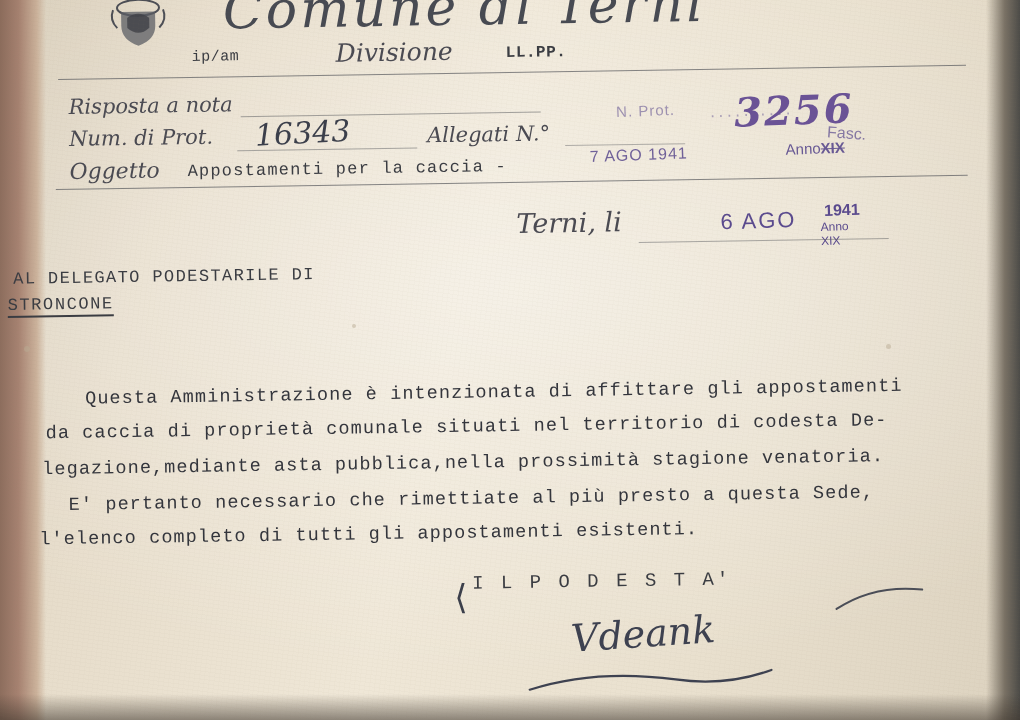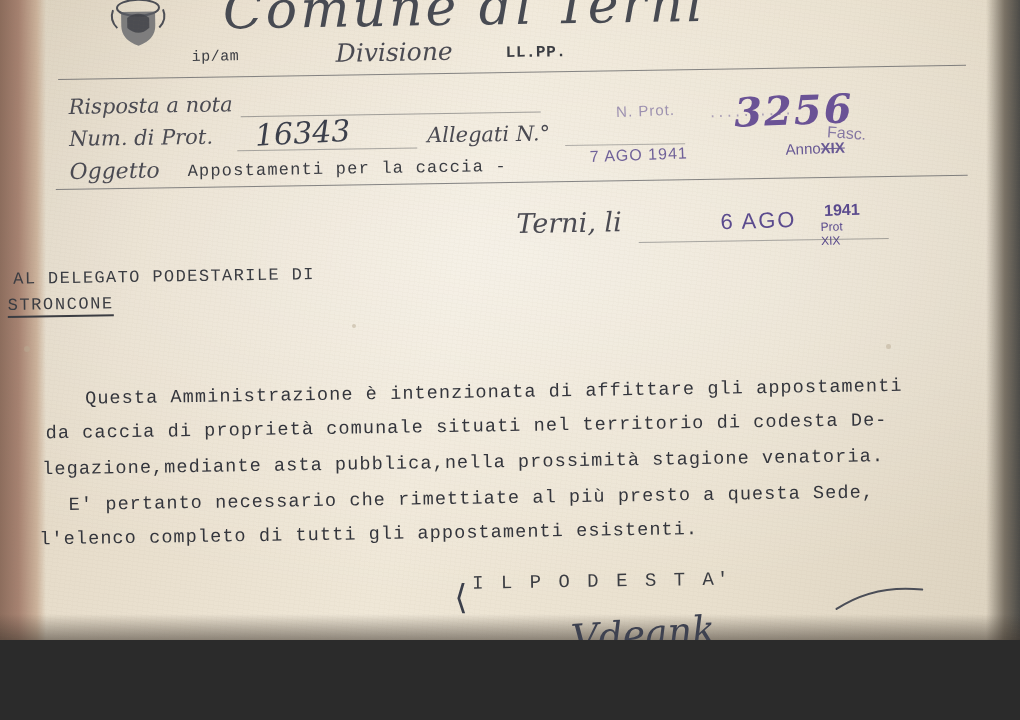--- a/index.html
+++ b/index.html
@@ -3,21 +3,21 @@
 <meta charset="utf-8">
 <style>
   html, body {
     margin: 0;
     padding: 0;
     background: #2b2b2b;
   }
   #page {
     position: relative;
     width: 1020px;
-    height: 640px;
+    height: 720px;
     overflow: hidden;
     background: #e8e2d4;
     font-family: "Liberation Mono", monospace;
   }
   
   #paper {
     position: absolute;
     inset: 0;
     background:
       radial-gradient(ellipse 120% 90% at 50% 40%, rgba(255,255,255,0.40) 0%, rgba(255,255,255,0.0) 60%),
@@ -276,21 +276,21 @@
         <span>Anno</span><span class="xix">XIX</span>
       </div>
     </div>
 
     <div class="rule" style="left:58px; top:182px; width:912px;"></div>
 
     <div id="terni-li" class="script">Terni, li</div>
     <div id="date-stamp">
       <span class="d">6 AGO</span>
       <span class="y">1941</span>
-      <span class="a">Prot XIX</span>
+      <span class="a">Anno XIX</span>
     </div>
     <div class="rule" style="left:640px; top:244px; width:250px; opacity:.5;"></div>
 
     <div id="addr1" class="type">AL DELEGATO PODESTARILE DI</div>
     <div id="addr2" class="type">STRONCONE</div>
 
     <div id="b1" class="body-line type">Questa Amministrazione è intenzionata di affittare gli appostamenti</div>
     <div id="b2" class="body-line type">da caccia di proprietà comunale situati nel territorio di codesta De-</div>
     <div id="b3" class="body-line type">legazione,mediante asta pubblica,nella prossimità stagione venatoria.</div>
     <div id="b4" class="body-line type">E' pertanto necessario che rimettiate al più presto a questa Sede,</div>

